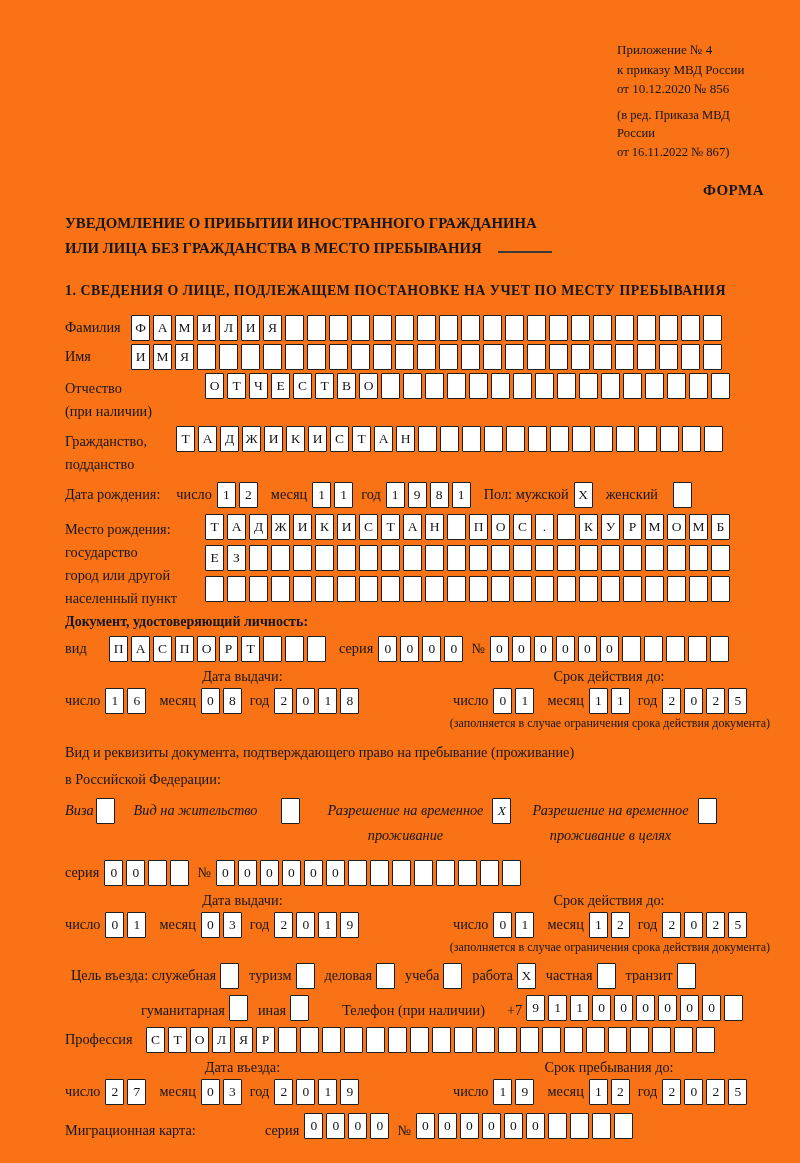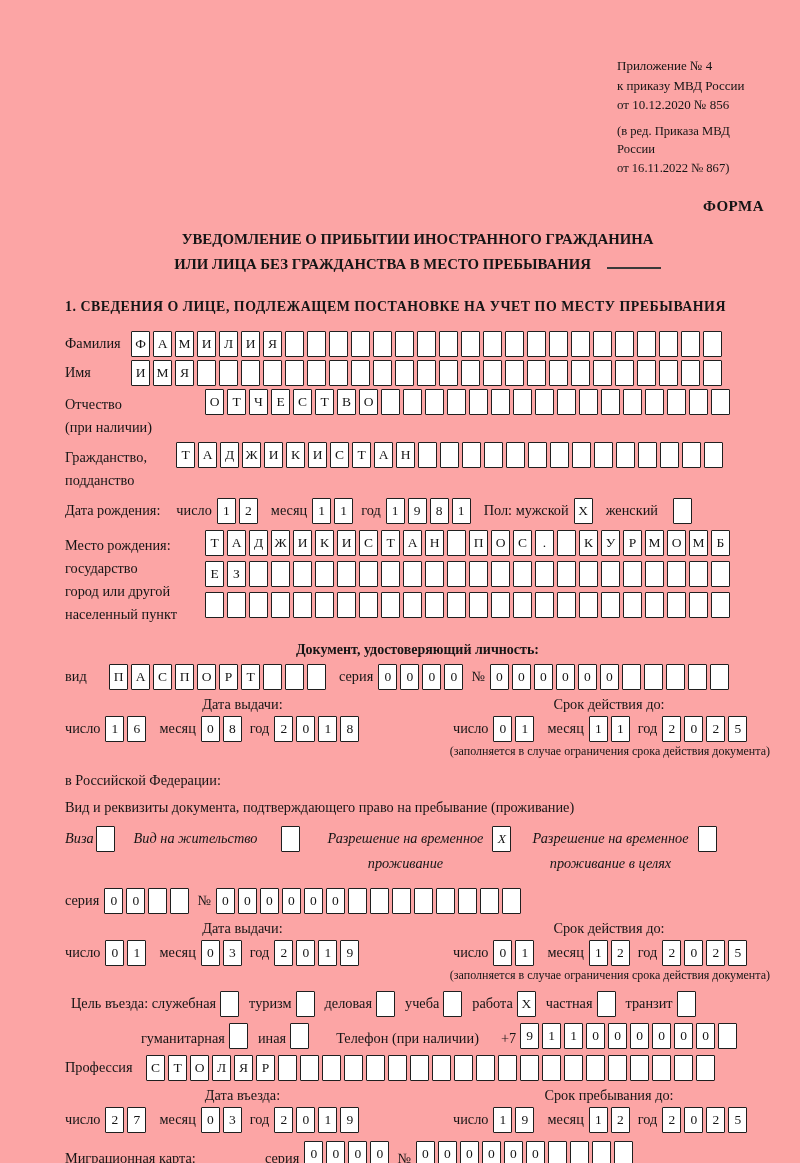--- a/index.html
+++ b/index.html
@@ -1,40 +1,40 @@
 <!DOCTYPE html>
 <html lang="ru"><head>
 <meta charset="utf-8">
 <style>
   html,body{margin:0;padding:0;background:#fff;color:#151515;}
   body{width:800px;font-family:"Liberation Serif","DejaVu Serif",serif;}
-  .page{width:800px;height:1163px;box-sizing:border-box;padding:56px 30px 14px 65px;overflow:hidden;background:#fca5a5;}
+  .page{width:800px;height:1163px;box-sizing:border-box;padding:40px 30px 14px 65px;overflow:hidden;background:#f97316;}
 
   
   .appendix{margin-left:552px;font-size:13px;line-height:1.5;}
   .edition{margin-top:7px;font-size:12.6px;line-height:1.5;}
   .forma{text-align:right;font-weight:bold;font-size:15px;margin-top:20px;padding-right:6px;letter-spacing:.5px;}
-  .title{text-align:center;font-weight:bold;font-size:14.8px;line-height:1.7;margin-top:12px;}
+  .title{font-weight:bold;font-size:14.8px;line-height:1.7;margin-top:12px;}
   .blank-line{display:inline-block;width:54px;height:13px;border-bottom:2.4px solid #3a3a3a;margin-left:16px;}
   .sec-heading{font-weight:bold;font-size:13.9px;letter-spacing:.5px;margin-top:22px;margin-bottom:16px;white-space:nowrap;}
 
   
   .frow{display:flex;align-items:flex-start;margin-bottom:3px;}
   .lbl{font-size:14.3px;line-height:1.25;padding-top:4px;flex:none;}
   .stack div{line-height:23px;}
   .w66{width:66px;} .w140{width:140px;} .w111{width:111px;} .w44{width:44px;}
   .w81{width:81px;} .w195{width:195px;}
   .cells{display:flex;flex:none;}
   .cell{width:17px;height:24px;border:1.8px solid #1f1f1f;border-radius:1px;margin-right:3px;
         display:flex;align-items:center;justify-content:center;font-size:13.5px;flex:none;background:#fff;}
   .small-lbl{font-size:14.3px;padding-top:4px;margin:0 5px;flex:none;}
   .ml10{margin-left:10px;} .ml16{margin-left:16px;}
   .rows-col .cells{margin-bottom:5px;}
 
-  .doc-heading{text-align:center;font-weight:bold;font-size:14px;margin:16px 0 6px 0;}
+  .doc-heading{font-weight:bold;font-size:14px;margin:4px 0 6px 0;}
 
   
   .dates{display:flex;margin-top:6px;}
   .dcol-l{width:355px;flex:none;}
   .dcol-r{flex:1;padding-left:28px;box-sizing:border-box;}
   .dhead{text-align:center;font-size:14.3px;margin-bottom:3px;}
   .dline{display:flex;align-items:flex-start;}
   .note{font-size:12px;text-align:right;margin:2px 0 8px 0;}
 
   .intro{font-size:14.3px;line-height:1.85;margin-top:4px;}
@@ -404,22 +404,22 @@
             <span class="cell">0</span>
             <span class="cell">2</span>
             <span class="cell">5</span>
           </span>
       </div>
     </div>
   </div>
   <div class="note">(заполняется в случае ограничения срока действия документа)</div>
 
   <div class="intro">
+    <div>Вид и реквизиты документа, подтверждающего право на пребывание (проживание)</div>
     <div>в Российской Федерации:</div>
-    <div>Вид и реквизиты документа, подтверждающего право на пребывание (проживание)</div>
   </div>
 
   <div class="permits">
     <div class="p-item" style="margin-right:16px;">
       <span class="small-lbl" style="margin-left:0;margin-right:2px;">Виза</span>
       <span class="cells">
           <span class="cell"></span>
         </span>
     </div>
     <div class="p-item" style="margin-right:24px;">
@@ -556,21 +556,21 @@
 
   <div class="purpose indent70" style="margin-top:6px;">
     <span class="small-lbl lead">гуманитарная</span>
     <span class="cells">
         <span class="cell"></span>
       </span>
     <span class="small-lbl">иная</span>
     <span class="cells">
         <span class="cell"></span>
       </span>
-    <span class="small-lbl" style="margin-left:24px;">Телефон (при наличии)</span>
+    <span class="small-lbl" style="margin-left:30px;">Телефон (при наличии)</span>
     <span class="small-lbl" style="margin-left:18px;">+7</span>
     <span class="cells">
         <span class="cell">9</span>
         <span class="cell">1</span>
         <span class="cell">1</span>
         <span class="cell">0</span>
         <span class="cell">0</span>
         <span class="cell">0</span>
         <span class="cell">0</span>
         <span class="cell">0</span>

